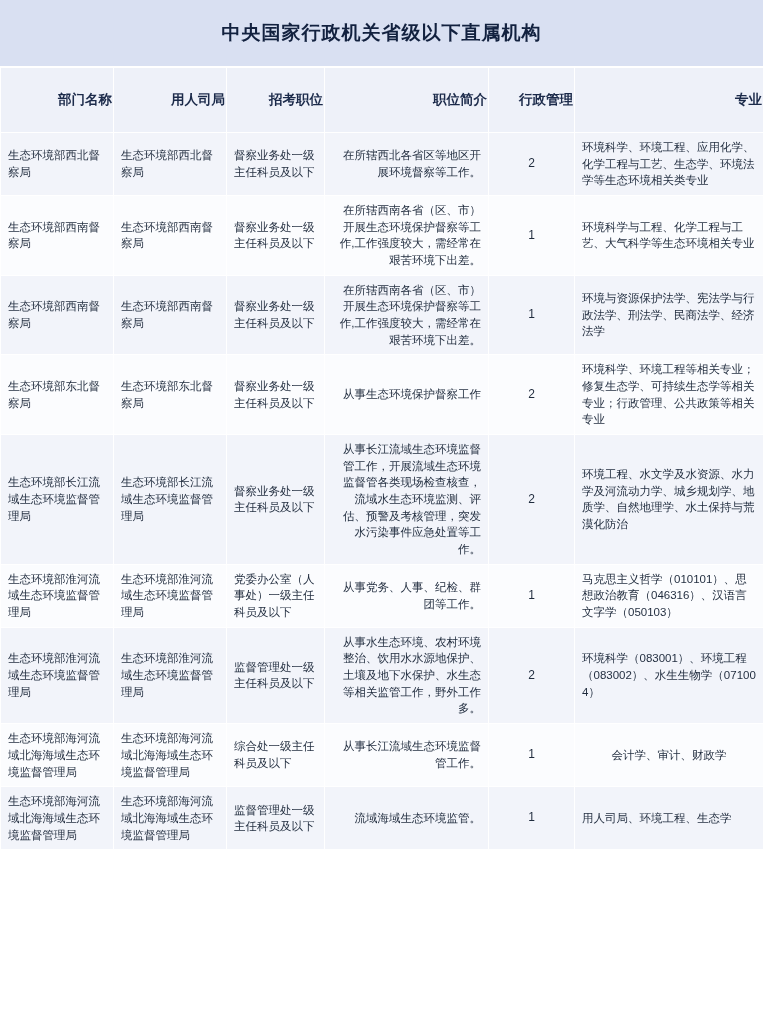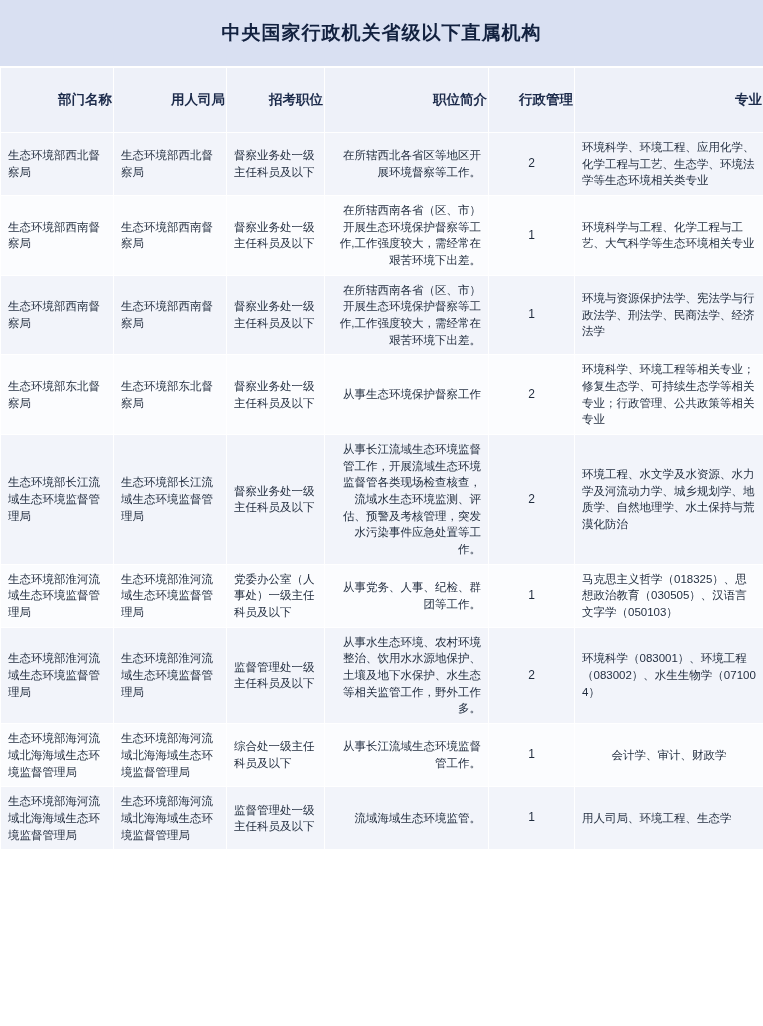--- a/index.html
+++ b/index.html
@@ -154,21 +154,21 @@
           <td class="col-brief">从事长江流域生态环境监督管工作，开展流域生态环境监督管各类现场检查核查，流域水生态环境监测、评估、预警及考核管理，突发水污染事件应急处置等工作。</td>
           <td class="col-count center-text">2</td>
           <td class="col-major">环境工程、水文学及水资源、水力学及河流动力学、城乡规划学、地质学、自然地理学、水土保持与荒漠化防治</td>
         </tr>
         <tr class="even">
           <td class="col-dept">生态环境部淮河流域生态环境监督管理局</td>
           <td class="col-bureau">生态环境部淮河流域生态环境监督管理局</td>
           <td class="col-post">党委办公室（人事处）一级主任科员及以下</td>
           <td class="col-brief">从事党务、人事、纪检、群团等工作。</td>
           <td class="col-count center-text">1</td>
-          <td class="col-major">马克思主义哲学（018325）、思想政治教育（030505）、汉语言文字学（050103）</td>
+          <td class="col-major">马克思主义哲学（010101）、思想政治教育（046316）、汉语言文字学（050103）</td>
         </tr>
         <tr class="odd">
           <td class="col-dept">生态环境部淮河流域生态环境监督管理局</td>
           <td class="col-bureau">生态环境部淮河流域生态环境监督管理局</td>
           <td class="col-post">监督管理处一级主任科员及以下</td>
           <td class="col-brief">从事水生态环境、农村环境整治、饮用水水源地保护、土壤及地下水保护、水生态等相关监管工作，野外工作多。</td>
           <td class="col-count center-text">2</td>
           <td class="col-major">环境科学（083001）、环境工程（083002）、水生生物学（071004）</td>
         </tr>
         <tr class="even">

